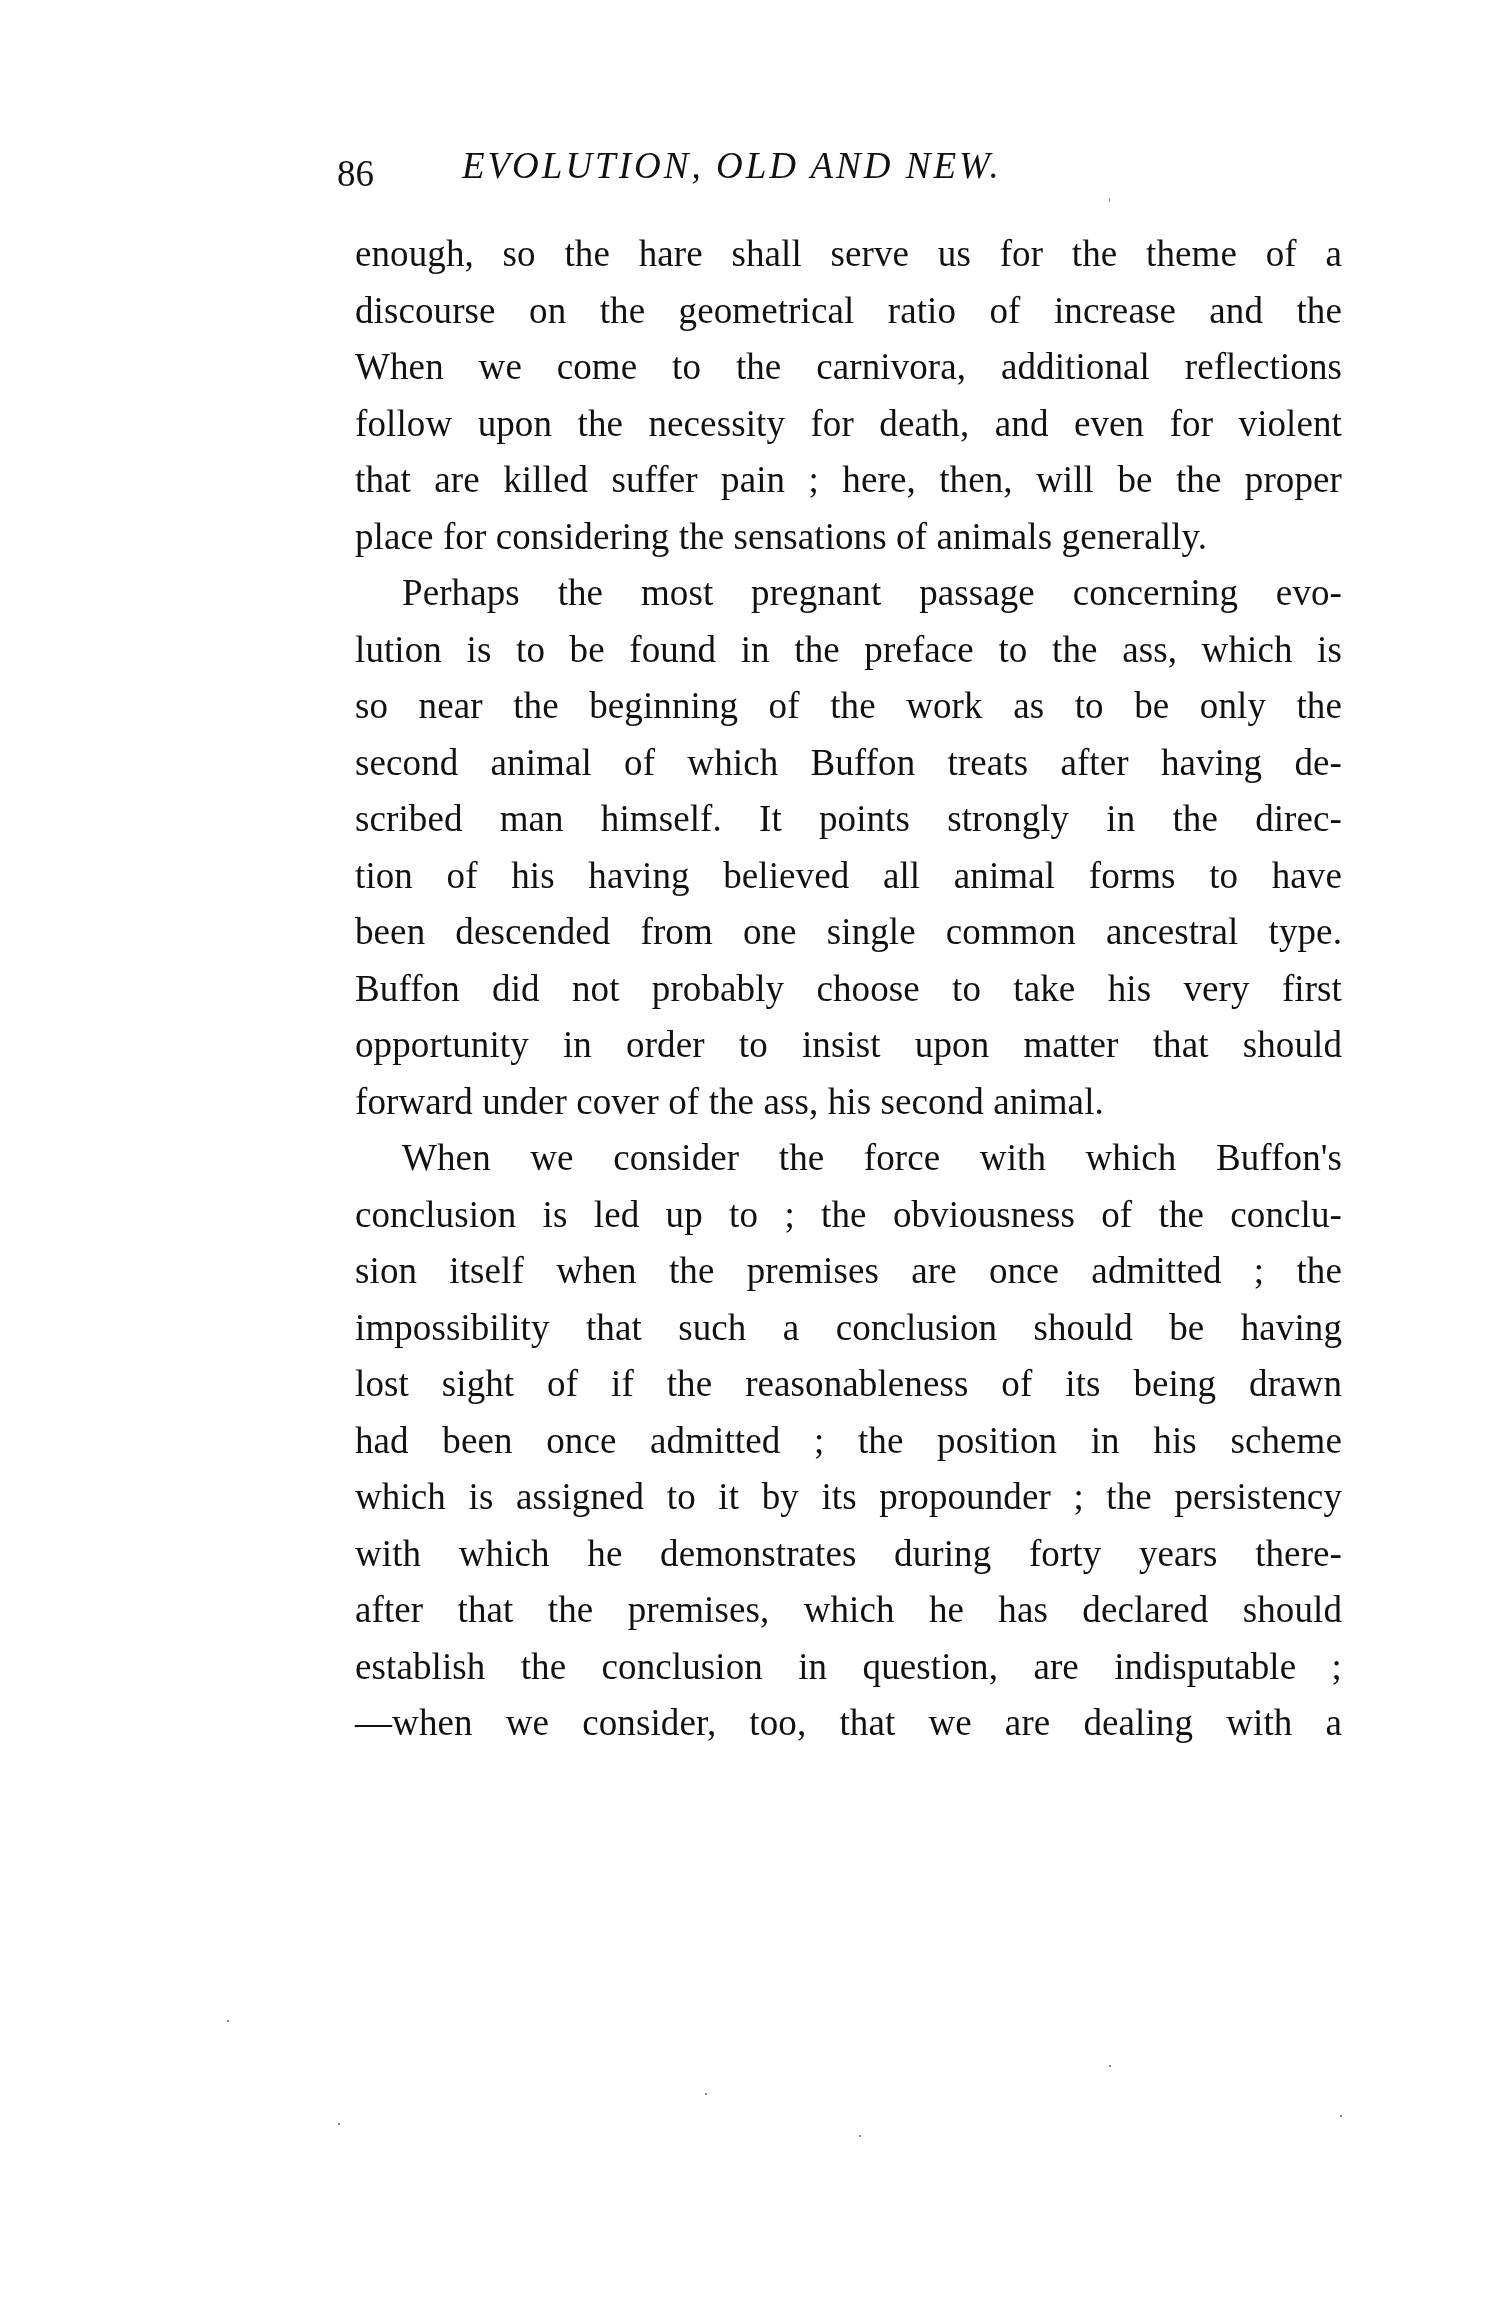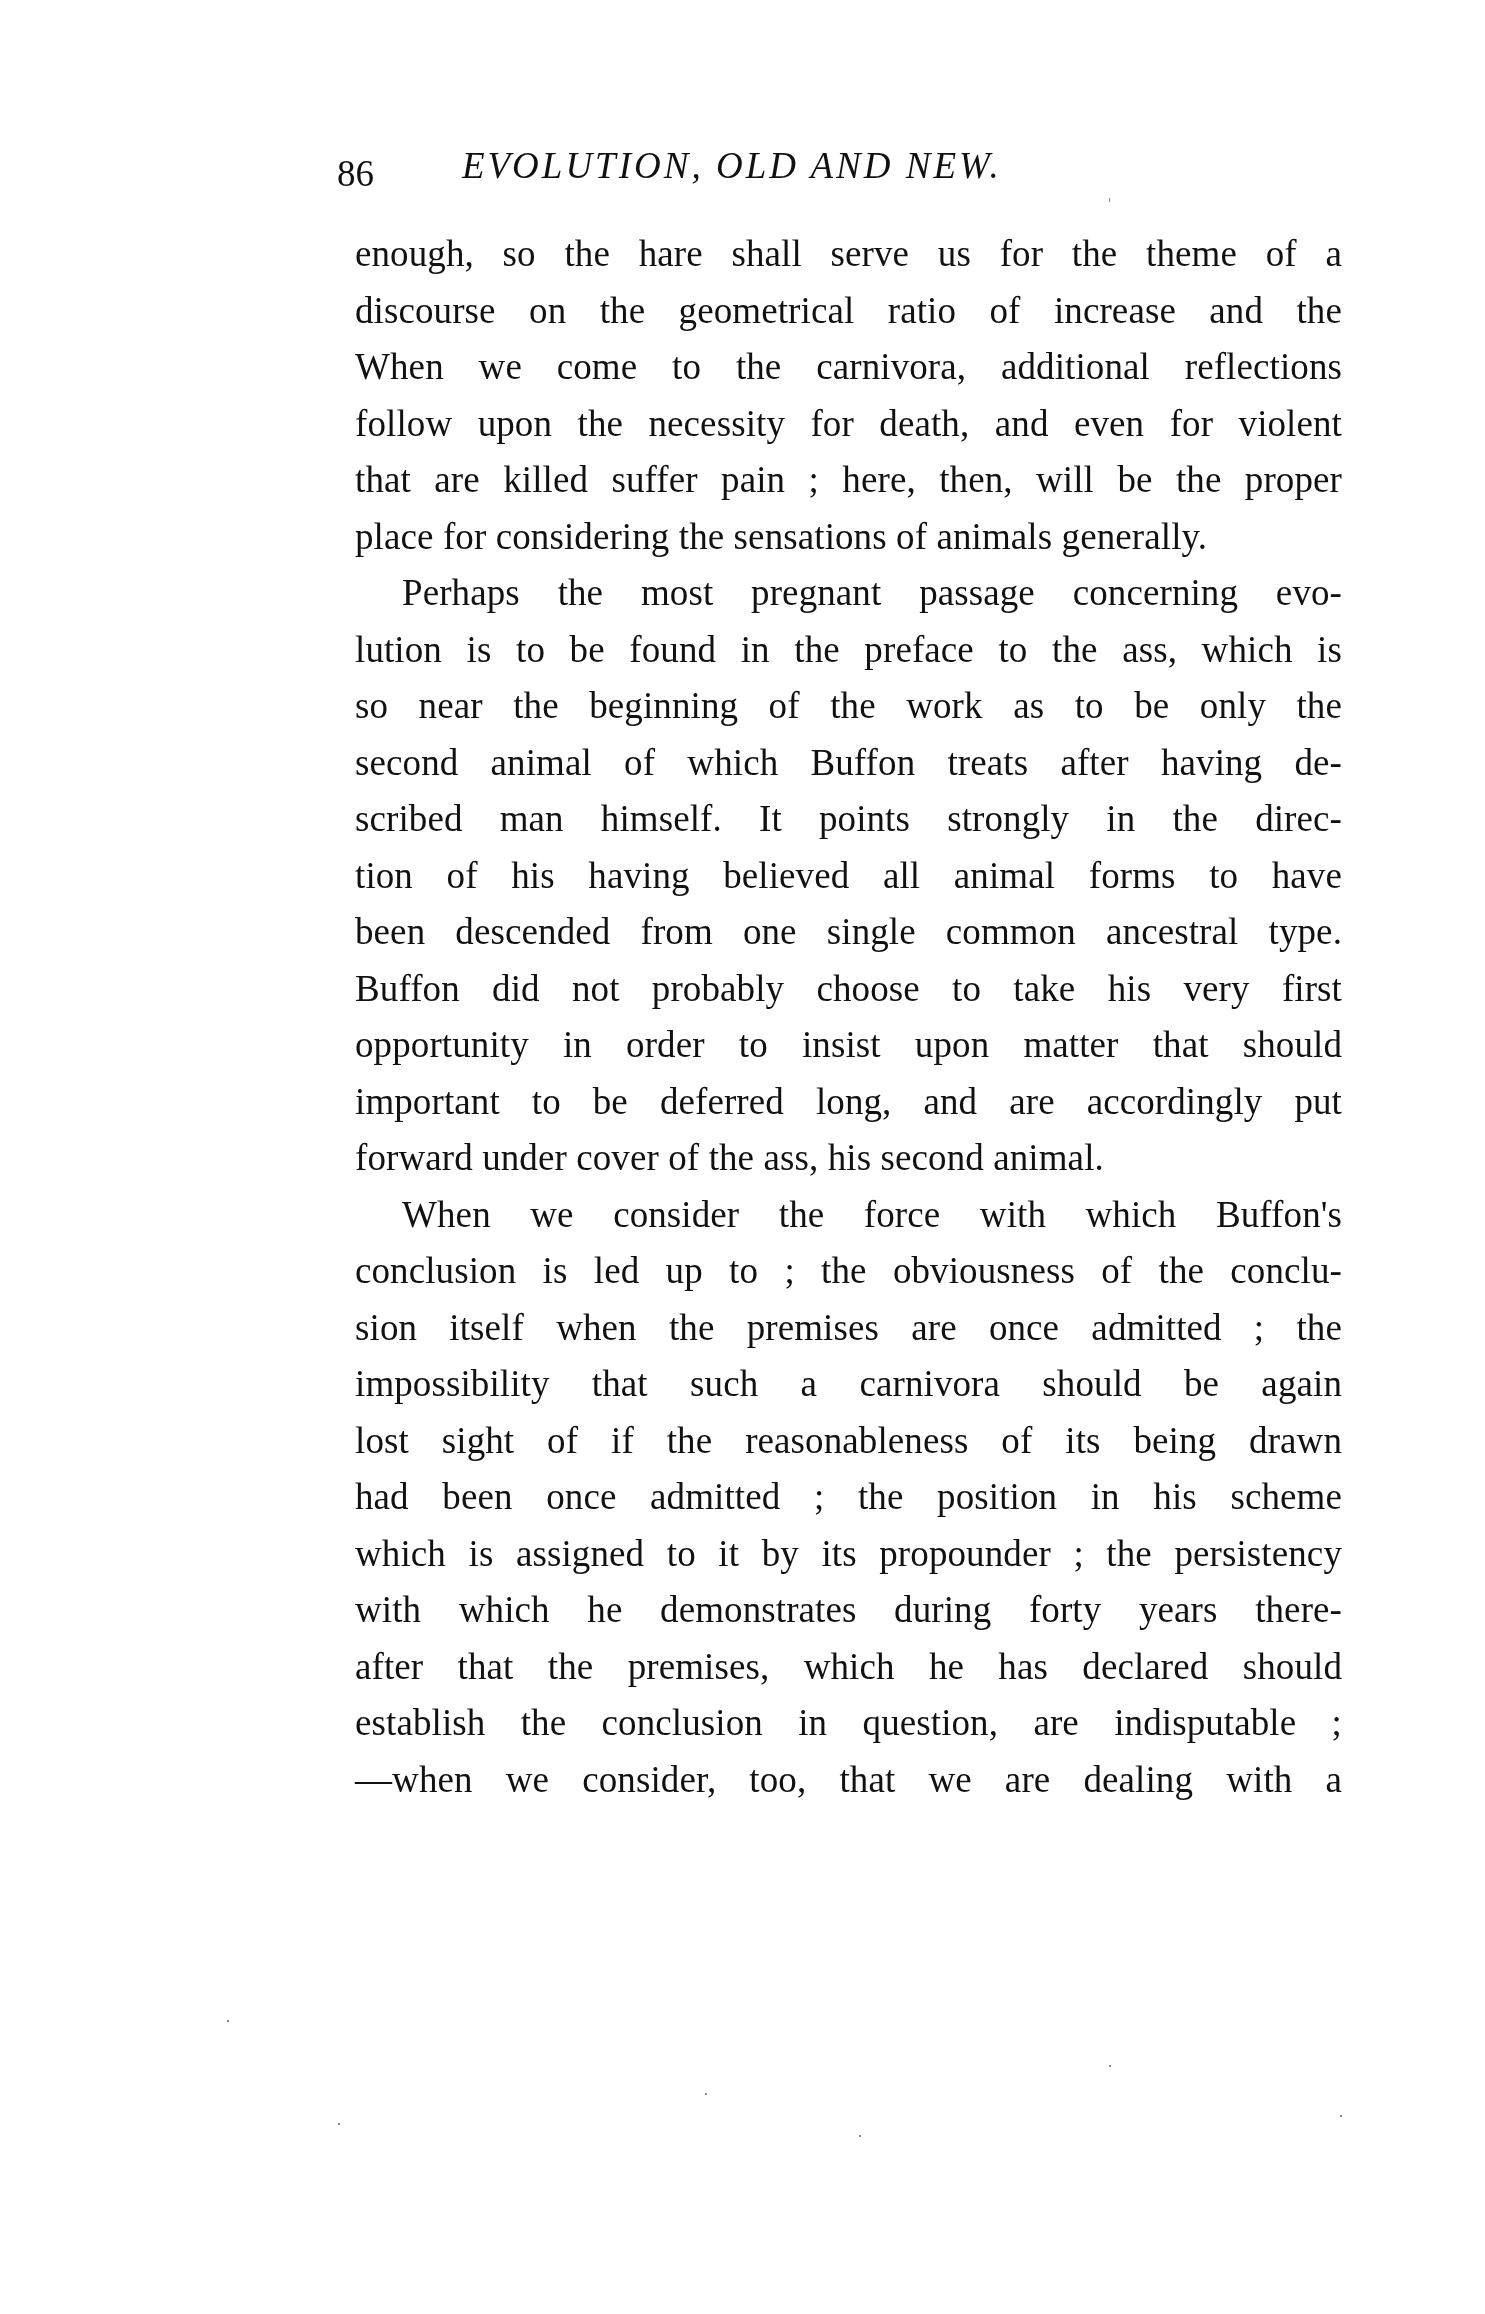--- a/index.html
+++ b/index.html
@@ -89,29 +89,28 @@
     <div class="paragraph">
       <span class="line indent">Perhaps the most pregnant passage concerning evo-</span>
       <span class="line">lution is to be found in the preface to the ass, which is</span>
       <span class="line">so near the beginning of the work as to be only the</span>
       <span class="line">second animal of which Buffon treats after having de-</span>
       <span class="line">scribed man himself. It points strongly in the direc-</span>
       <span class="line">tion of his having believed all animal forms to have</span>
       <span class="line">been descended from one single common ancestral type.</span>
       <span class="line">Buffon did not probably choose to take his very first</span>
       <span class="line">opportunity in order to insist upon matter that should</span>
-      <span class="line">important to be deferred long, and are accordingly put</span>
       <span class="line last">forward under cover of the ass, his second animal.</span>
     </div>
 
     <div class="paragraph">
       <span class="line indent">When we consider the force with which Buffon's</span>
       <span class="line">conclusion is led up to ; the obviousness of the conclu-</span>
       <span class="line">sion itself when the premises are once admitted ; the</span>
-      <span class="line">impossibility that such a carnivora should be again</span>
+      <span class="line">impossibility that such a conclusion should be having</span>
       <span class="line">lost sight of if the reasonableness of its being drawn</span>
       <span class="line">had been once admitted ; the position in his scheme</span>
       <span class="line">which is assigned to it by its propounder ; the persistency</span>
       <span class="line">with which he demonstrates during forty years there-</span>
       <span class="line">after that the premises, which he has declared should</span>
       <span class="line">establish the conclusion in question, are indisputable ;</span>
       <span class="line">—when we consider, too, that we are dealing with a</span>
     </div>
   </div>
 </div>

